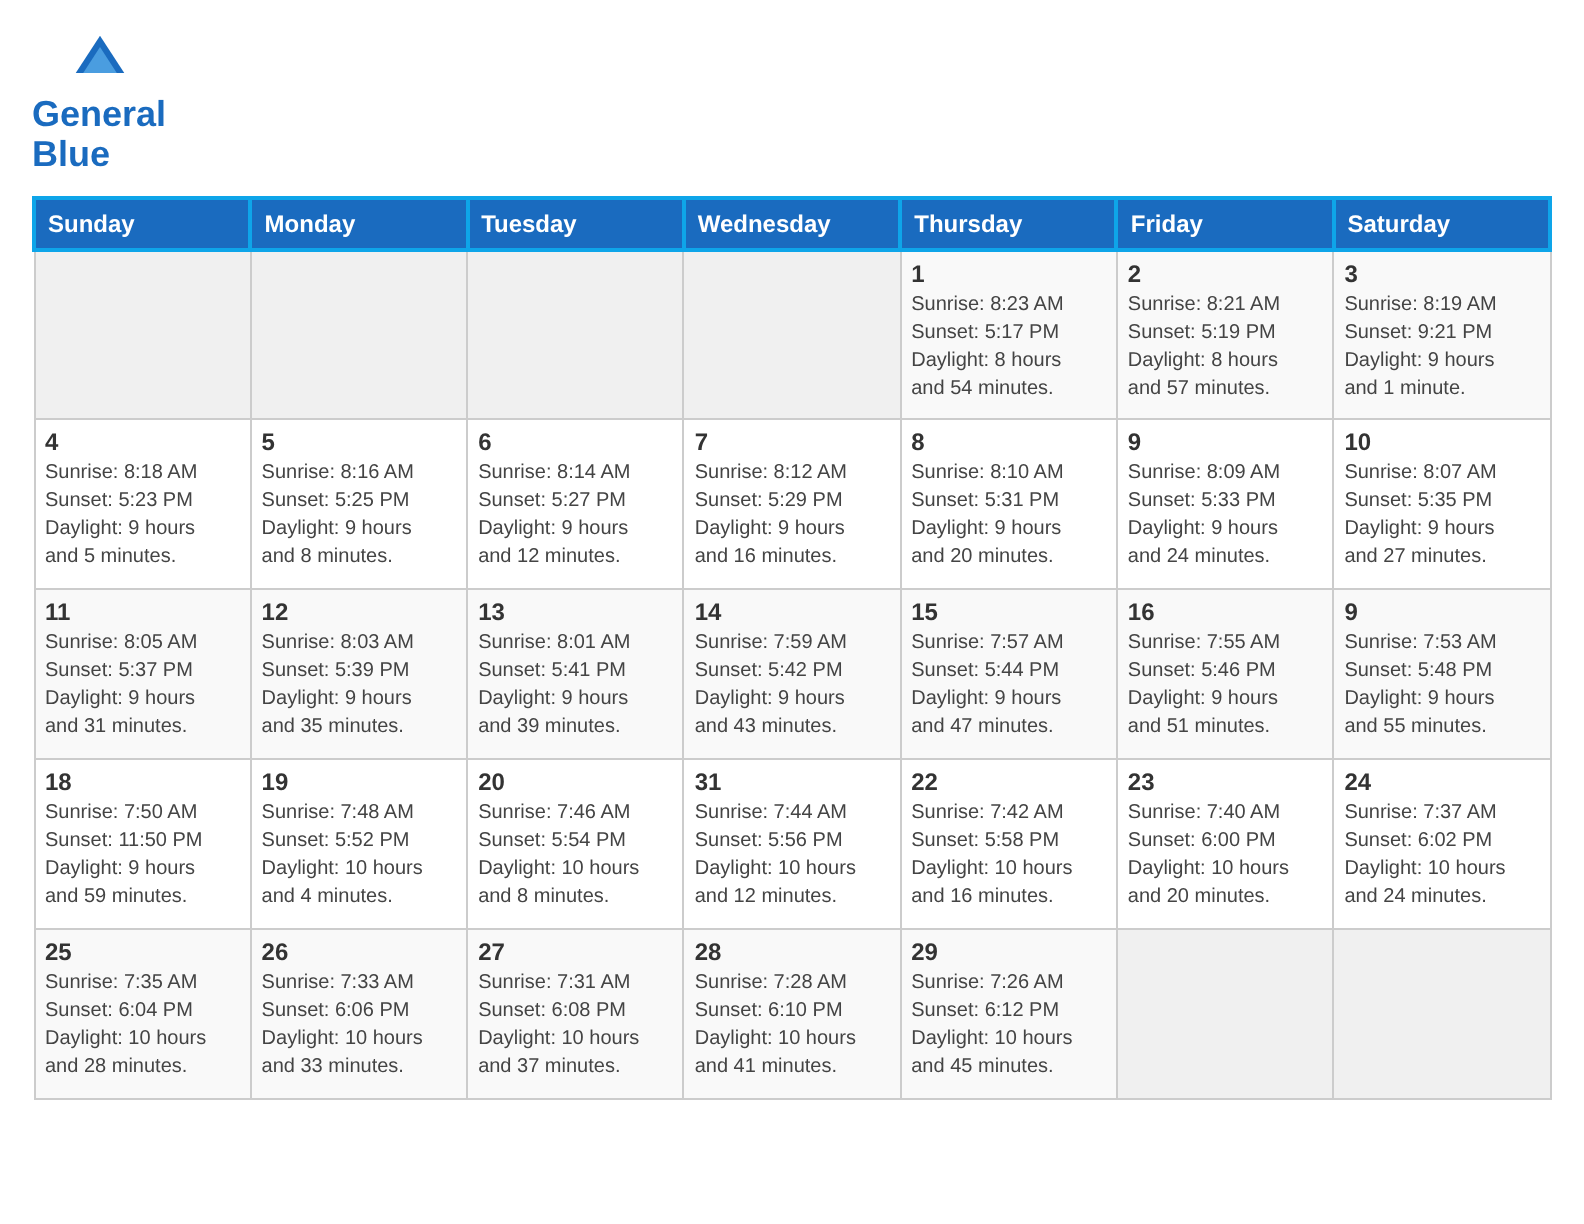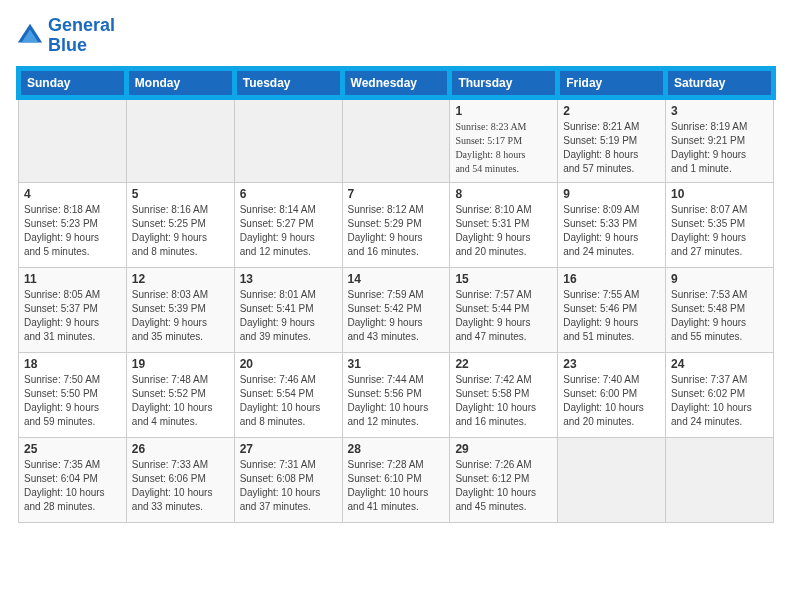--- a/index.html
+++ b/index.html
@@ -13,20 +13,21 @@
     .header {
       display: flex;
       justify-content: space-between;
       align-items: flex-start;
       margin-bottom: 10px;
     }
     .logo {
       display: flex;
       align-items: center;
       gap: 4px;
+      flex-direction: column;
     }
     .logo-text {
       font-size: 18px;
       font-weight: bold;
       color: #333;
       line-height: 1.1;
     }
     .logo-text span {
       color: #1a6bbf;
     }
@@ -52,21 +53,21 @@
       border-collapse: collapse;
       table-layout: fixed;
     }
     thead tr th {
       background: #1a6bbf;
       color: #fff;
       font-size: 12px;
       font-weight: bold;
       text-align: left;
       padding: 5px 6px;
-      border: 5px solid #0ea5e9;
+      border: 2px solid #0ea5e9;
     }
     tbody tr td {
       vertical-align: top;
       border: 1px solid #ccc;
       padding: 4px 5px;
       font-size: 10px;
       color: #333;
       height: 85px;
     }
     tbody tr:nth-child(odd) td {
@@ -121,21 +122,21 @@
       </tr>
   </thead>
   <tbody id="calendar-body">
       <tr>
         <td class="empty-cell"></td>
         <td class="empty-cell"></td>
         <td class="empty-cell"></td>
         <td class="empty-cell"></td>
         <td>
           <span class="day-number">1</span>
-          <div class="day-info" style="white-space: pre-line; font-family: Liberation Serif, serif;">Sunrise: 8:23 AM
+          <div class="day-info" style="white-space: pre-line;">Sunrise: 8:23 AM
 Sunset: 5:17 PM
 Daylight: 8 hours
 and 54 minutes.</div>
         </td>
         <td>
           <span class="day-number">2</span>
           <div class="day-info" style="white-space: pre-line;">Sunrise: 8:21 AM
 Sunset: 5:19 PM
 Daylight: 8 hours
 and 57 minutes.</div>
@@ -247,21 +248,21 @@
           <div class="day-info" style="white-space: pre-line;">Sunrise: 7:53 AM
 Sunset: 5:48 PM
 Daylight: 9 hours
 and 55 minutes.</div>
         </td>
       </tr>
       <tr>
         <td>
           <span class="day-number">18</span>
           <div class="day-info" style="white-space: pre-line;">Sunrise: 7:50 AM
-Sunset: 5:50 PM
+Sunset: 11:50 PM
 Daylight: 9 hours
 and 59 minutes.</div>
         </td>
         <td>
           <span class="day-number">19</span>
           <div class="day-info" style="white-space: pre-line;">Sunrise: 7:48 AM
 Sunset: 5:52 PM
 Daylight: 10 hours
 and 4 minutes.</div>
         </td>

